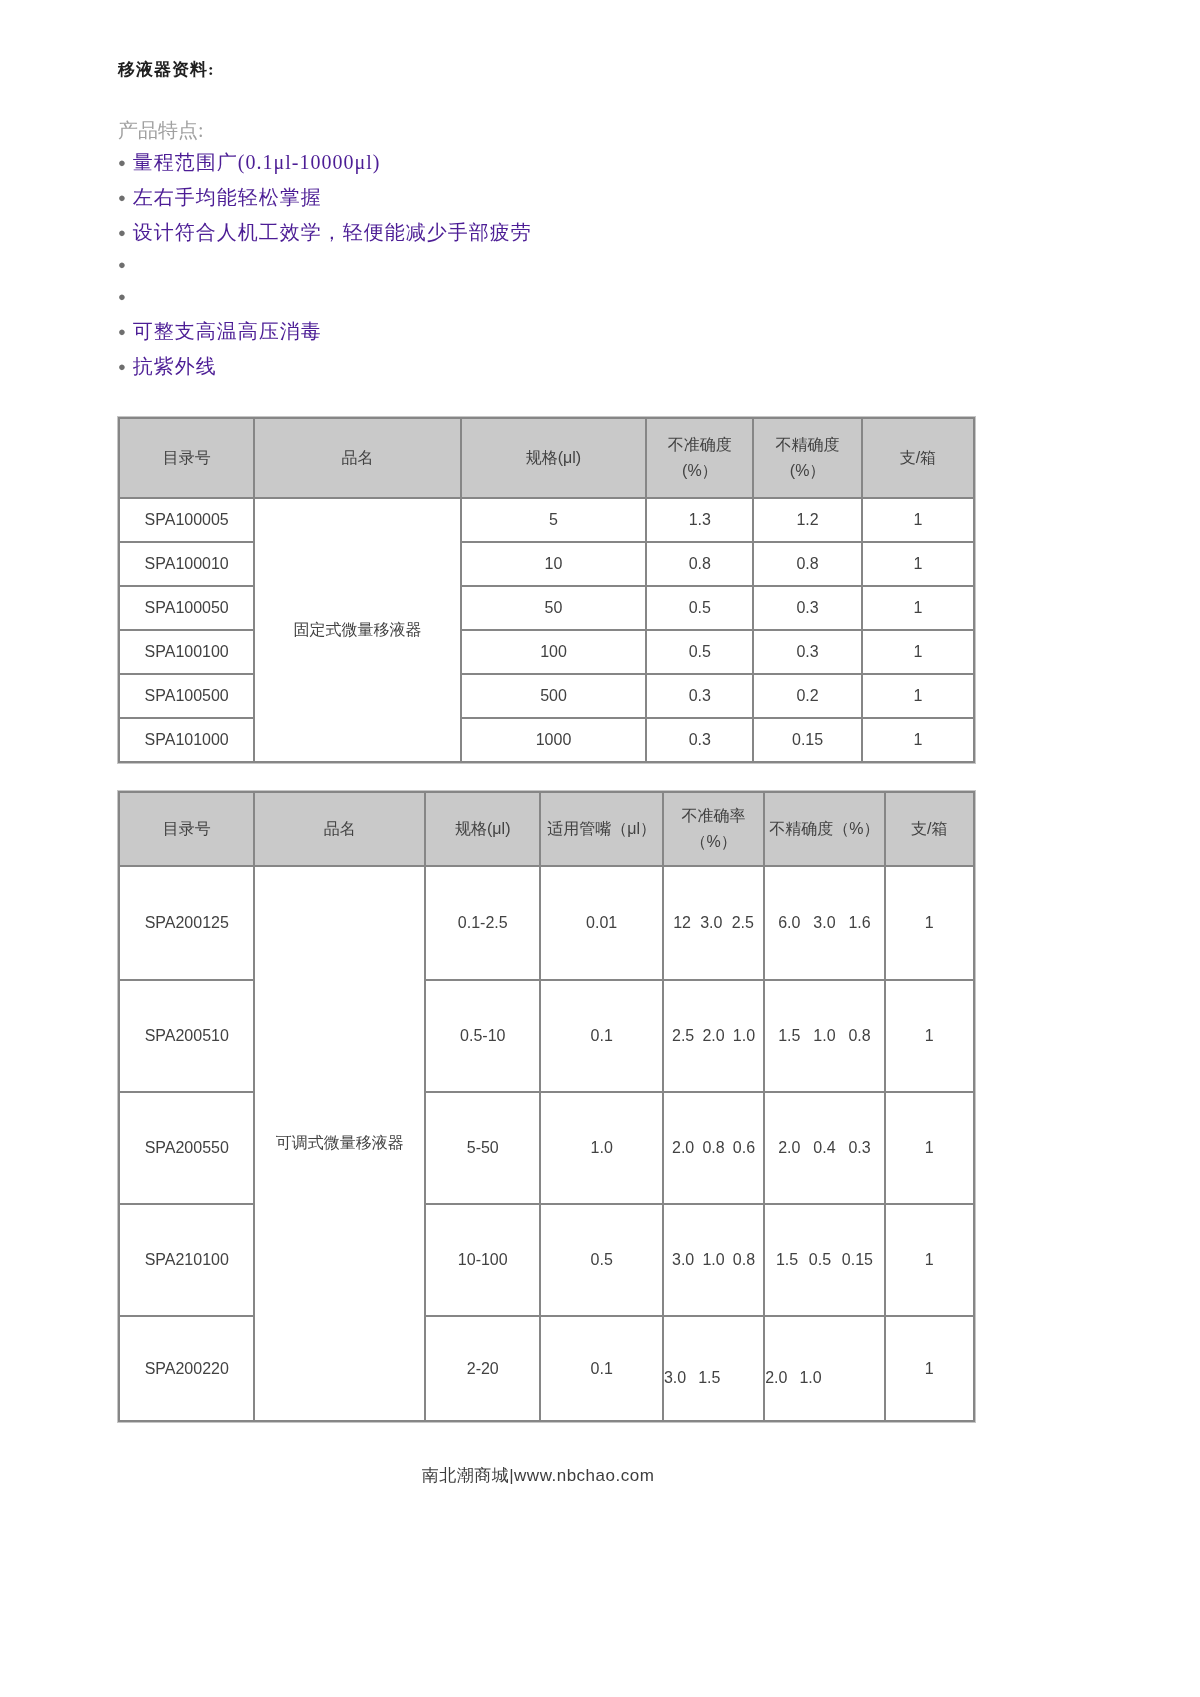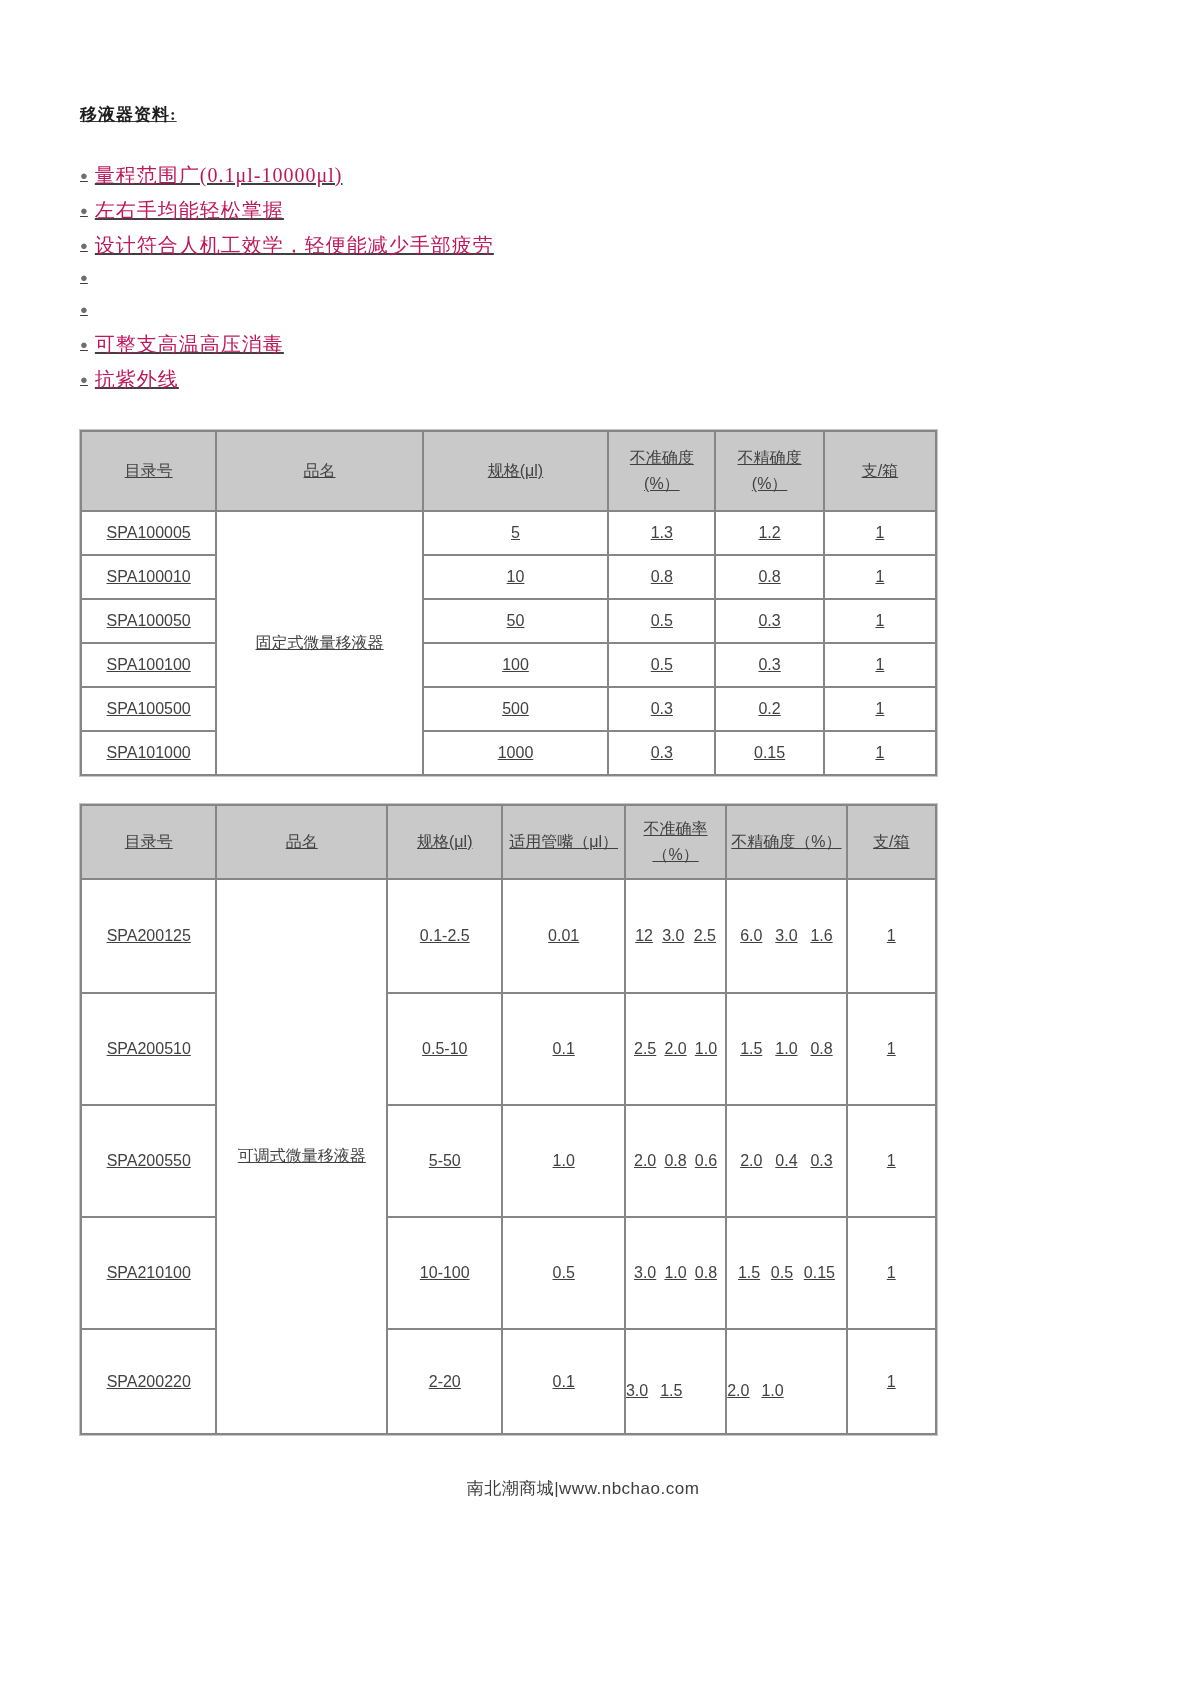--- a/index.html
+++ b/index.html
@@ -1,34 +1,34 @@
 <!DOCTYPE html>
 <html><head>
 <meta charset="utf-8">
 <style>
   html,body{margin:0;padding:0;}
   body{
     width:1200px;height:1697px;background:#ffffff;overflow:hidden;
     font-family:"Liberation Sans",sans-serif;color:#404040;
   }
-  .content{margin-left:80px;width:857px;padding-top:103px;text-decoration:underline;}
+  .content{margin-left:118px;width:857px;padding-top:58px;}
   .doc-title{
     font-family:"Liberation Serif",serif;font-size:17px;font-weight:bold;
     color:#1f1f1f;margin:0 0 33px 0;letter-spacing:1px;
   }
   .doc-subtitle{
     font-family:"Liberation Serif",serif;font-size:18px;font-weight:bold;
     color:#1f1f1f;margin:0 0 45px 0;letter-spacing:1px;
   }
   .features{font-family:"Liberation Serif",serif;font-size:20px;line-height:32px;color:#a0a0a0;}
   .features-heading{color:#a0a0a0;}
   .features ul{list-style:none;margin:0;padding:0;}
   .features li{display:flex;align-items:baseline;}
   .bullet{color:#6e6e6e;font-size:13px;margin-right:7px;position:relative;top:-2px;}
-  .feature-text{color:#be185d;letter-spacing:1px;}
+  .feature-text{color:#4c1d95;letter-spacing:1px;}
 
   table.t{
     border-collapse:collapse;table-layout:fixed;width:857px;
     border:2px solid #6f6f6f;outline:1px solid #c6c6c6;
   }
   table.t1{margin-top:32px;}
   table.t2{margin-top:28px;}
   .t th,.t td{
     border:2px solid #868686;padding:0;text-align:center;vertical-align:middle;
     font-size:16px;font-weight:normal;color:#424242;overflow:hidden;
@@ -37,31 +37,32 @@
   .t1 thead th{height:78px;}
   .t2 thead th{height:72px;}
   .t th div{line-height:26px;}
   .t1 tbody tr{height:44px;}
   .tip-cell{vertical-align:bottom;padding-bottom:13px;}
   .box-cell-bottom{vertical-align:bottom;padding-bottom:11px;}
   .vals{display:flex;flex-direction:row;justify-content:space-evenly;align-items:center;}
   .vals.two{justify-content:flex-start;padding-top:18px;gap:12px;box-sizing:border-box;}
   .footer{
     width:1076px;text-align:center;margin-top:42px;
-    font-size:17px;color:#3d3d3d;letter-spacing:0.5px;margin-left:45px;
+    font-size:17px;color:#3d3d3d;letter-spacing:0.5px;
   }
 </style>
 </head>
 <body>
 
 <div class="content">
 
   <h1 class="doc-title">移液器资料:</h1>
 
   <div class="features">
+    <div class="features-heading">产品特点:</div>
     <ul id="features-list">
         <li>
           <span class="bullet">●</span>
           <span class="feature-text">量程范围广(0.1μl-10000μl)</span>
         </li>
         <li>
           <span class="bullet">●</span>
           <span class="feature-text">左右手均能轻松掌握</span>
         </li>
         <li>

